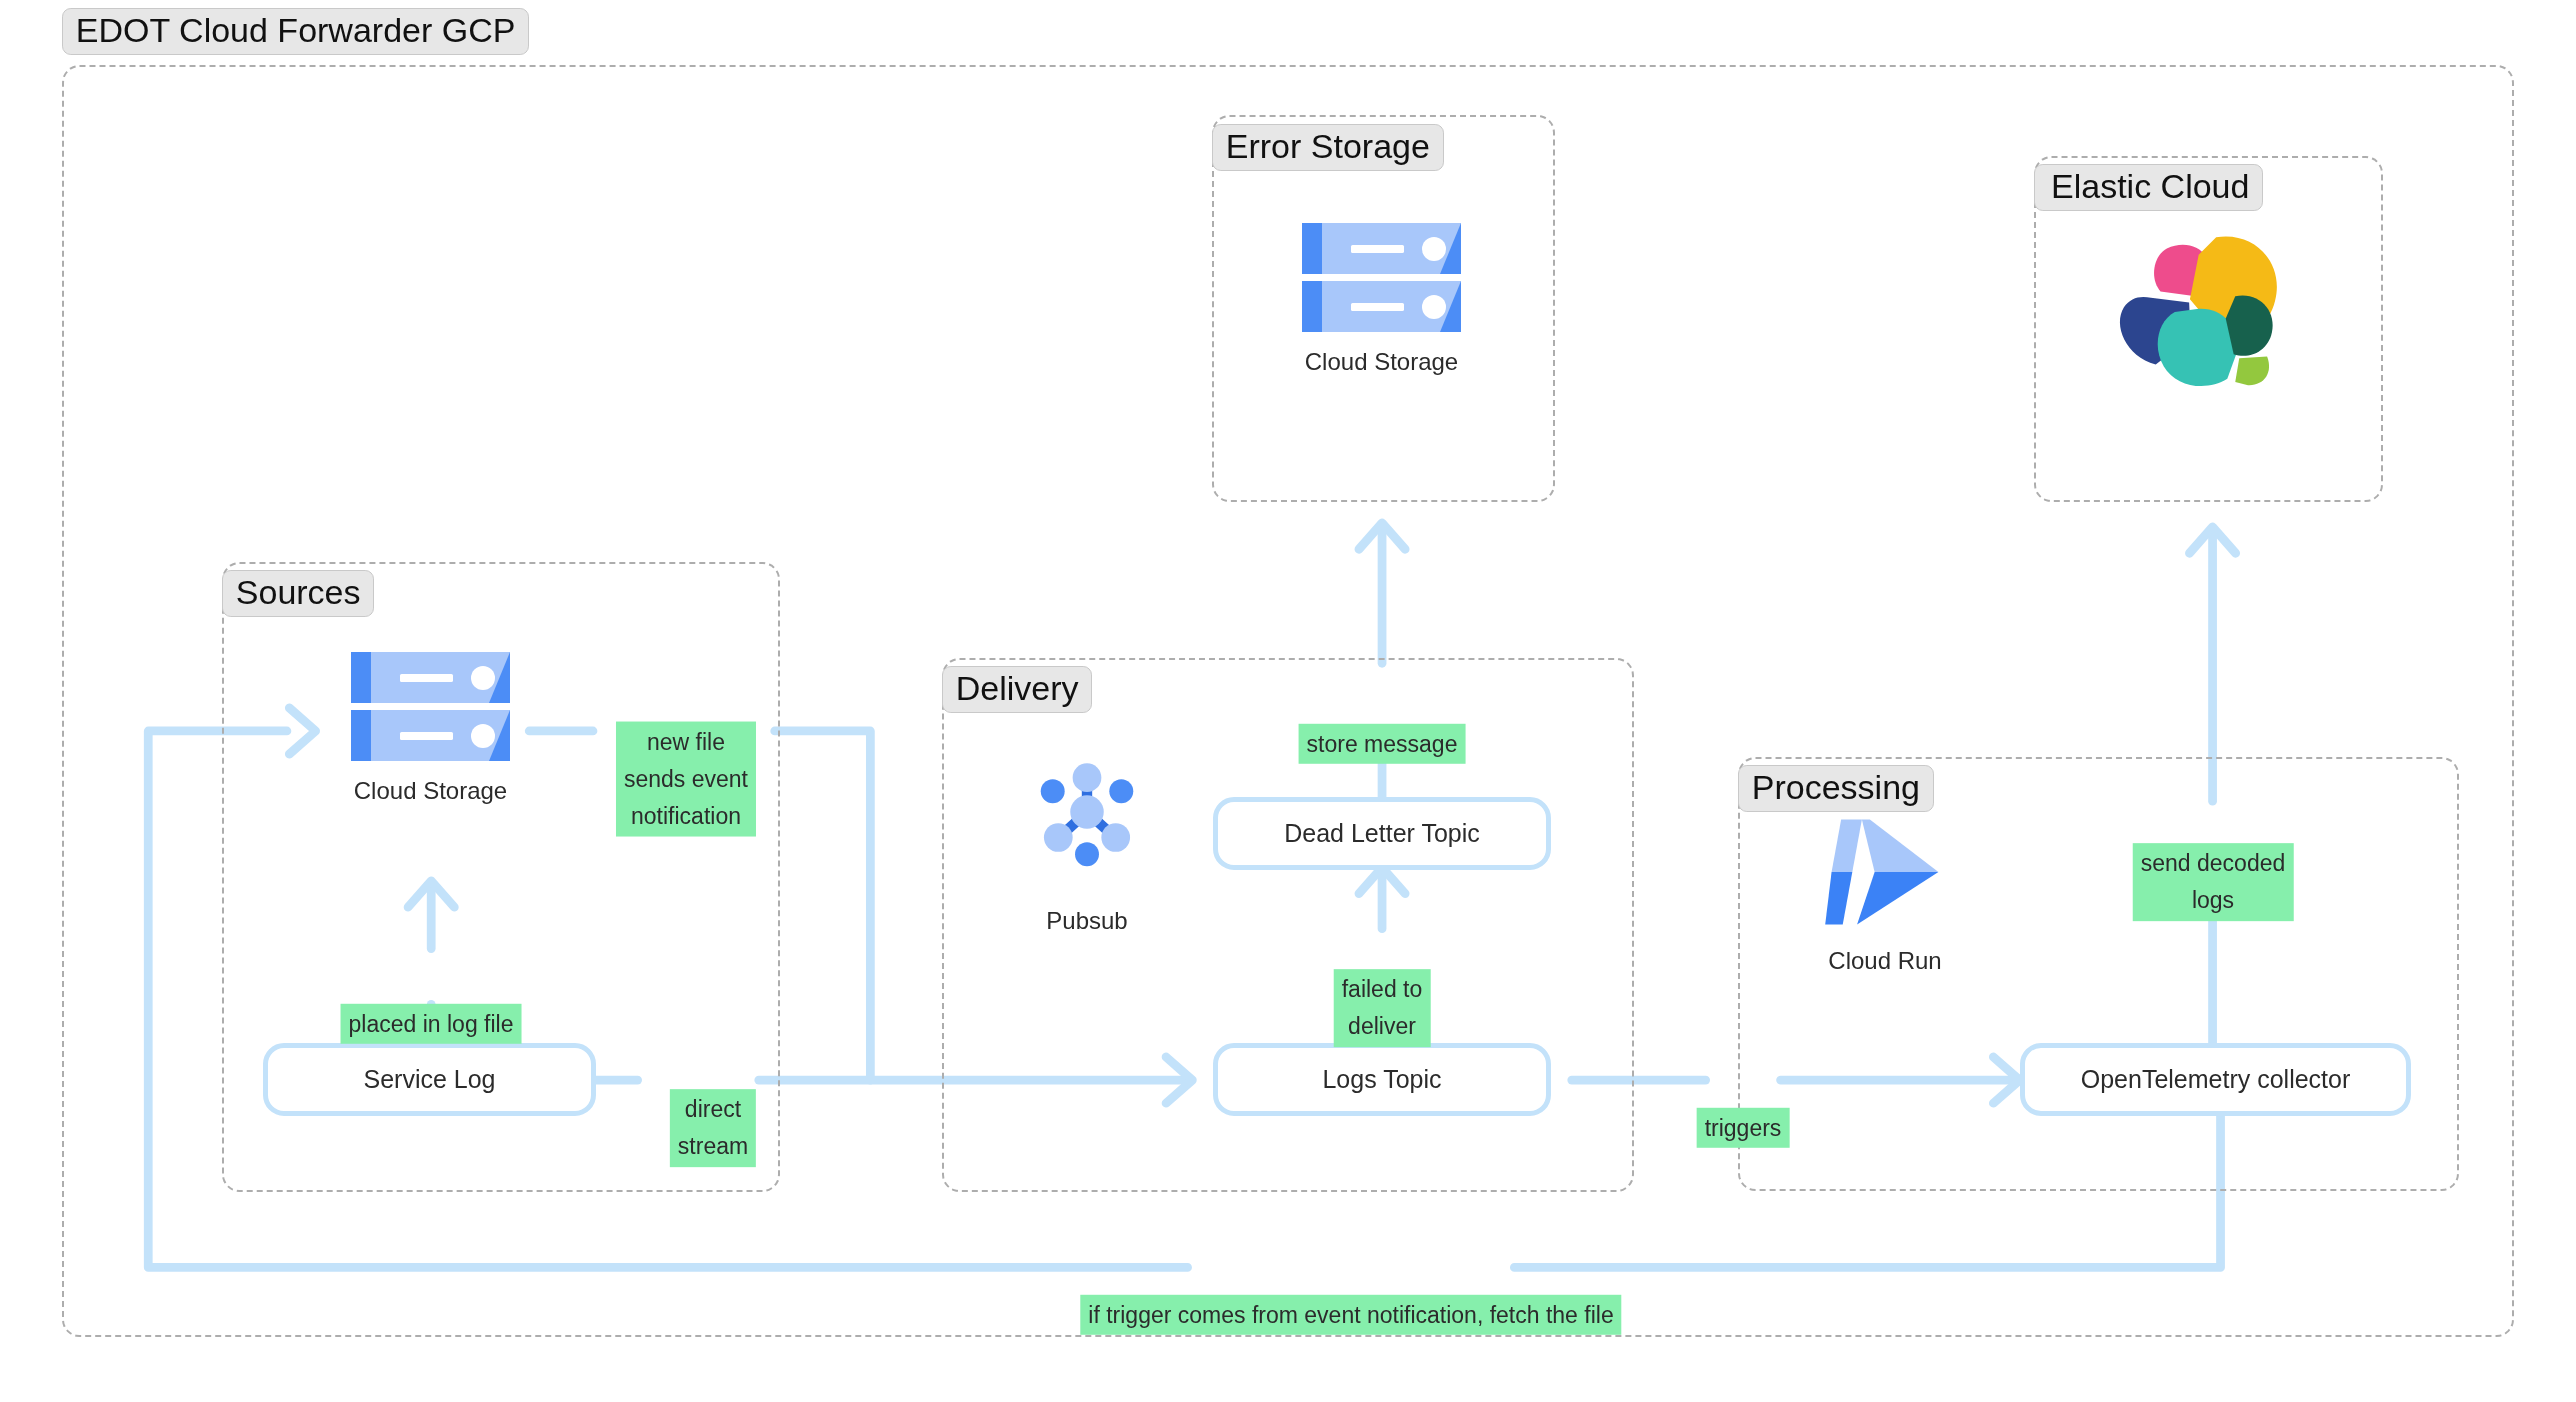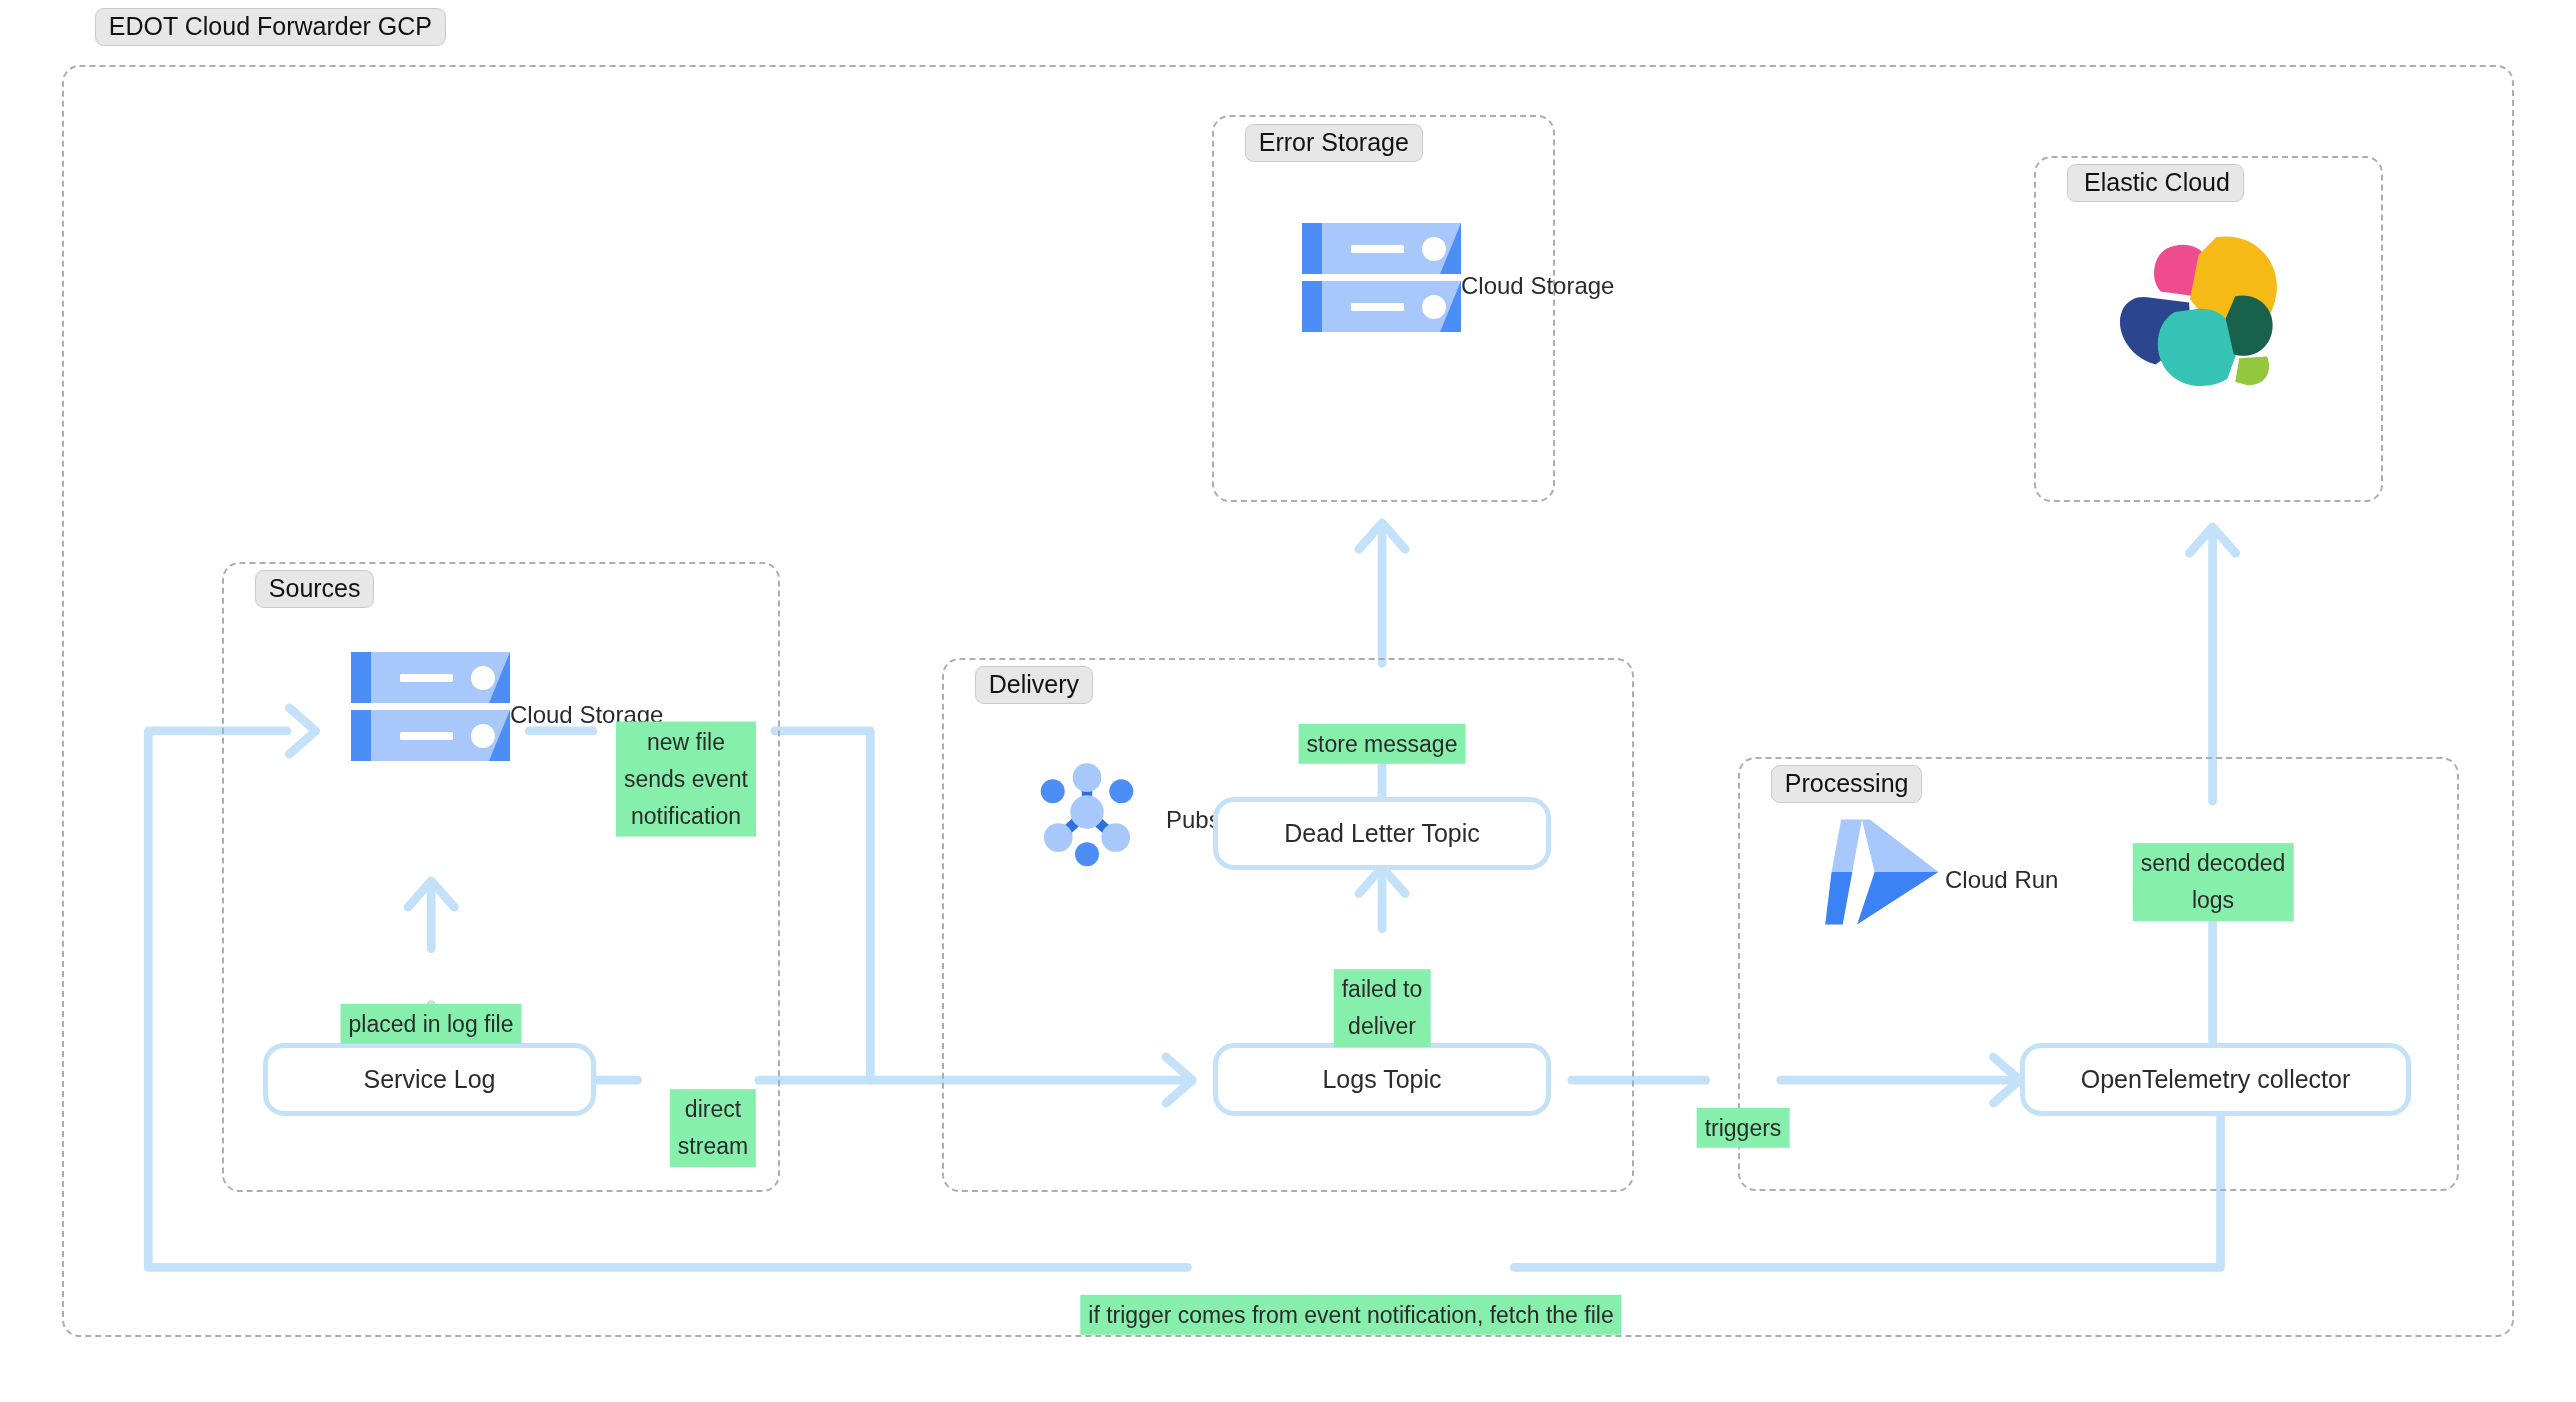--- a/index.html
+++ b/index.html
@@ -18,44 +18,43 @@
     border-radius:17.5px;
     background:transparent;
     box-sizing:border-box;
   }
   .group-label{
     position:absolute;
     background:#e7e7e7;
     border:1.2px solid #c9c9c9;
     border-radius:8.8px;
     padding:4px 12.8px 5.6px 12.8px;
-    font-size:25px;
+    font-size:34px;
     line-height:1.05;
     color:#111111;
     white-space:nowrap;
     z-index:40;
-    margin-left:33px;
   }
 
   
   .node{
     position:absolute;
     box-sizing:border-box;
     background:#ffffff;
     border:5.6px solid #c3e2fa;
     border-radius:21px;
     display:flex;align-items:center;justify-content:center;
     font-size:25px;
     color:#2b2b2b;
     white-space:nowrap;
     z-index:30;
   }
 
   
-  .iconblock{position:absolute;z-index:25;display:flex;flex-direction:row;align-items:center;}
+  .iconblock{position:absolute;z-index:25;display:flex;flex-direction:column;align-items:center;}
   .iconcap{margin-top:16px;font-size:24px;color:#2b2b2b;white-space:nowrap;text-align:center;}
 
   
   .elabel{
     position:absolute;
     font-size:23px;
     line-height:1.62;
     color:#2b2b2b;
     text-align:center;
     white-space:pre-line;

